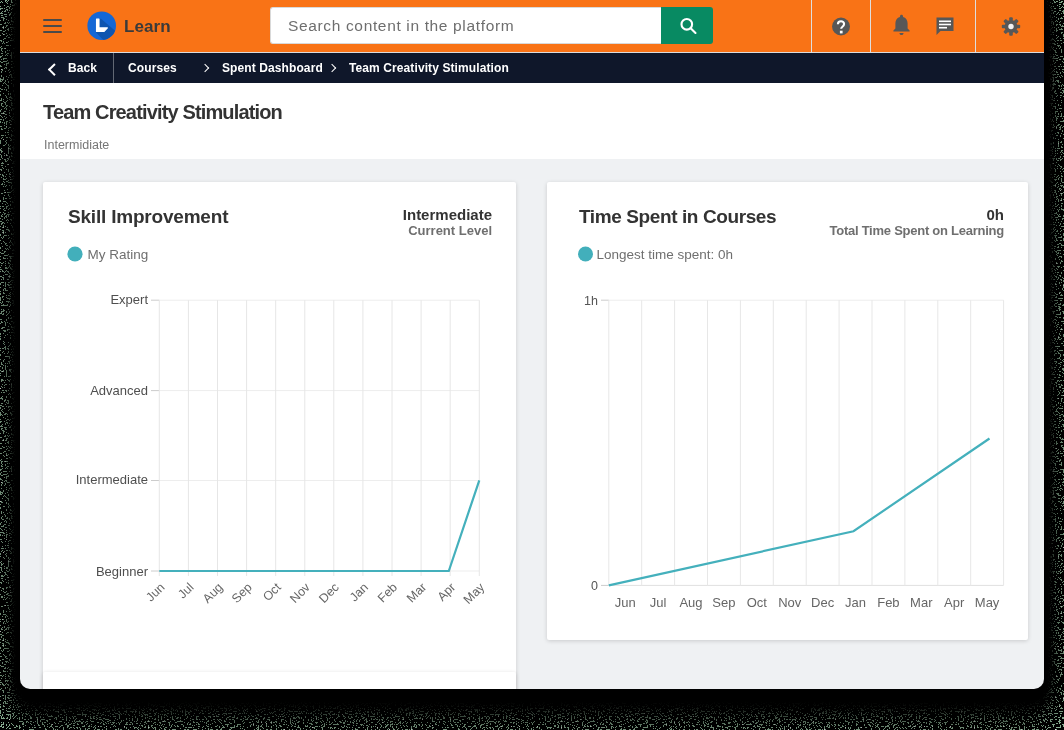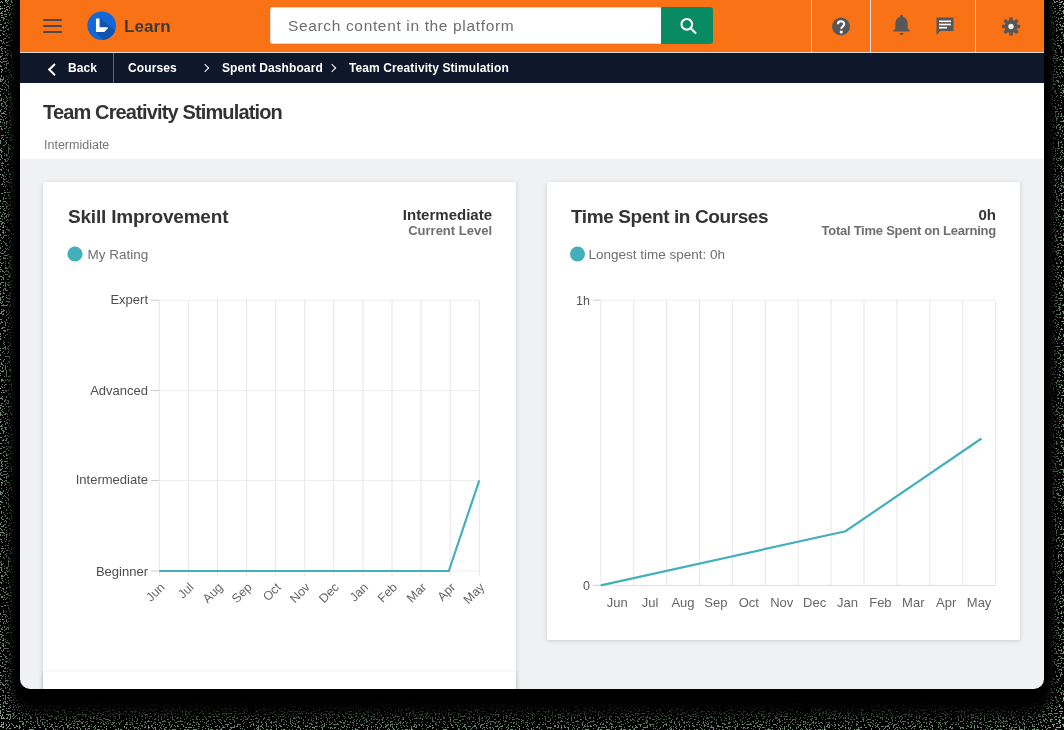--- a/index.html
+++ b/index.html
@@ -28,21 +28,21 @@
   .bchev{position:absolute;top:12.2px;width:5px;height:5px;border-top:1.6px solid #fff;border-right:1.6px solid #fff;transform:rotate(45deg);}
   .kchev{position:absolute;left:30px;top:11.5px;width:6.5px;height:6.5px;border-left:2px solid #fff;border-bottom:2px solid #fff;transform:rotate(45deg);}
   #bbdiv{position:absolute;left:93px;top:0;width:1px;height:30px;background:rgba(255,255,255,0.35);}
   
   #pagehead{position:absolute;left:0;top:83px;width:1024px;height:76px;background:#fff;}
   #pagehead h1{margin:0;position:absolute;left:23px;top:17.5px;font-size:20px;font-weight:700;color:#333;letter-spacing:-0.85px;}
   #pagehead .sub{position:absolute;left:24px;top:47px;font-size:12.5px;color:#767676;margin-top:8px;}
   
   .card{position:absolute;background:#fff;border-radius:2px;box-shadow:0 1px 4px rgba(0,0,0,0.16);}
   #card1{left:23px;top:182px;width:473px;height:569px;}
-  #card2{left:527px;top:182px;width:473px;height:458px;}
+  #card2{left:527px;top:182px;width:473px;height:458px;padding-left:8px;}
   #card3{left:23px;top:672px;width:473px;height:60px;}
 </style>
 </head>
 <body>
 <svg id="speckle" width="1064" height="730">
   <defs>
     <filter id="noisef" x="0" y="0" width="100%" height="100%">
       <feTurbulence type="fractalNoise" baseFrequency="0.62" numOctaves="2" seed="11" result="t"></feTurbulence>
       <feColorMatrix in="t" type="matrix" values="1 0 0 0 0  1 0 0 0 0  1 0 0 0 0  0 0 0 0 1" result="g"></feColorMatrix>
       <feComponentTransfer in="g" result="p">

